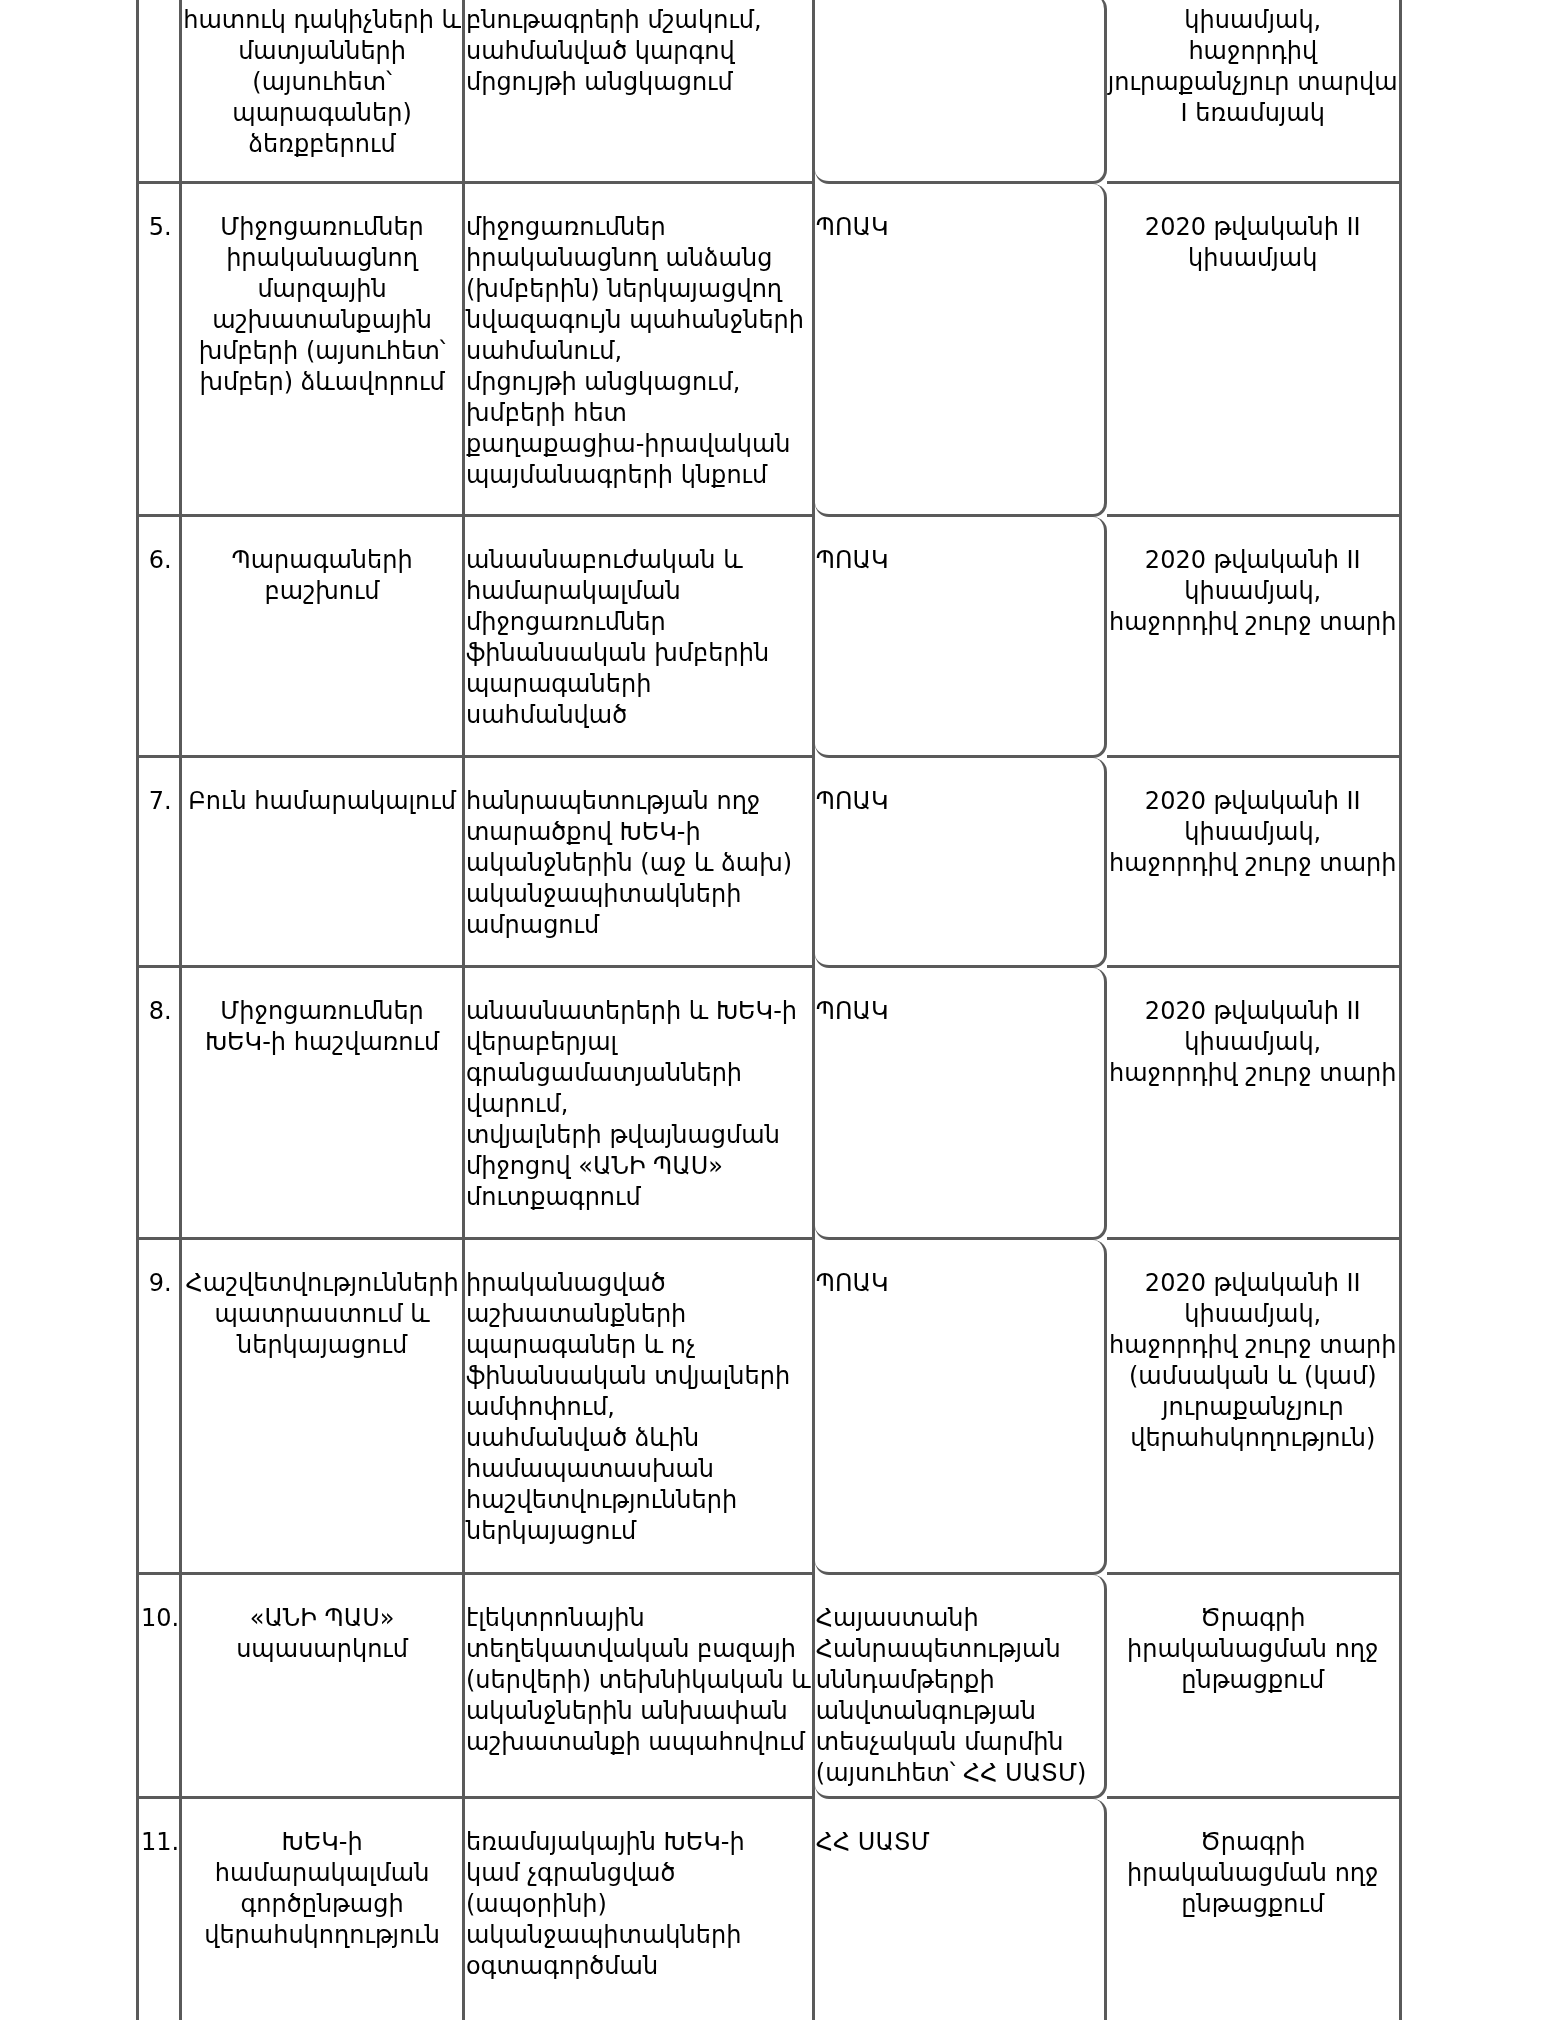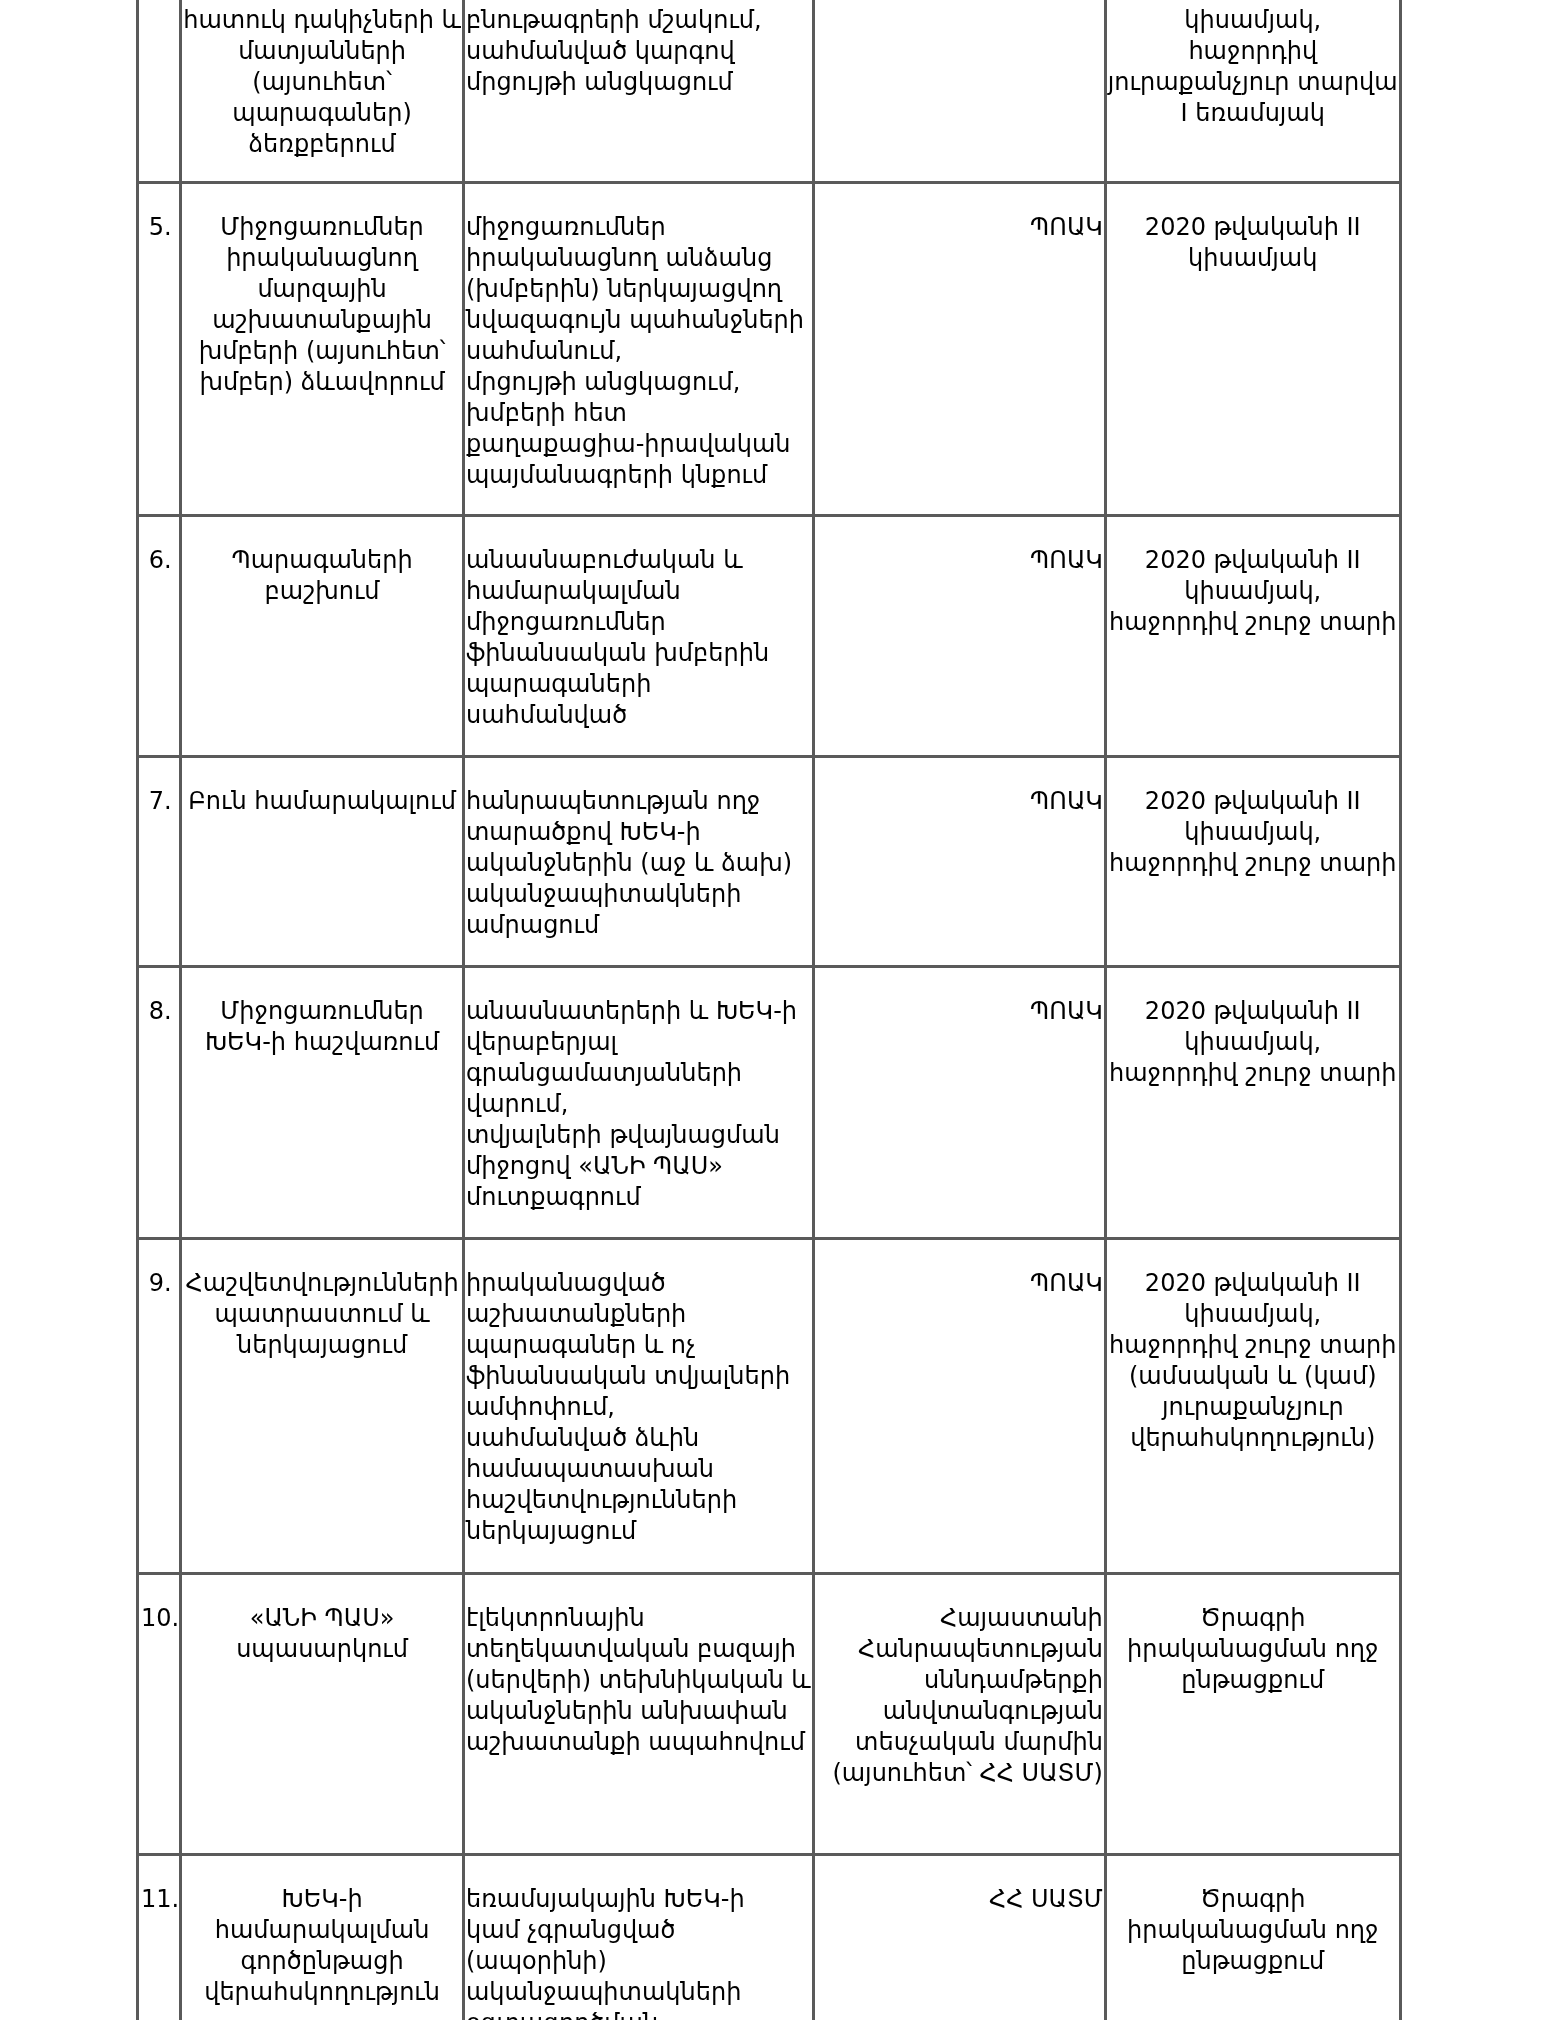--- a/index.html
+++ b/index.html
@@ -34,21 +34,21 @@
       padding: 28px 1px 0 1px;
       word-wrap: break-word;
       overflow: hidden;
     }
     .doc-table tr.first td {
       padding-top: 10px;
     }
     .c-num { width: 38px; text-align: center; padding-left: 2px !important; padding-right: 0 !important; }
     .c-name { width: 277px; text-align: center; }
     .c-desc { width: 334px; text-align: left; }
-    .c-resp { width: 287px; text-align: right; }
+    .c-resp { width: 287px; text-align: left; border-radius: 14px; }
     .c-date { width: 284px; text-align: center; }
     .line { display: block; white-space: nowrap; }
   </style>
 </head>
 <body>
 
 <table class="doc-table">
   <tbody id="table-body">
     <tr class="first" style="height:189px">
       <td class="c-num"><span></span></td>
@@ -192,21 +192,21 @@
         </td>
       <td class="c-date">
           <span class="line">2020 թվականի II</span>
           <span class="line">կիսամյակ,</span>
           <span class="line">հաջորդիվ շուրջ տարի</span>
           <span class="line">(ամսական և (կամ)</span>
           <span class="line">յուրաքանչյուր</span>
           <span class="line">վերահսկողություն)</span>
         </td>
     </tr>
-    <tr style="height:281px">
+    <tr style="height:224px">
       <td class="c-num"><span>10.</span></td>
       <td class="c-name">
           <span class="line">«ԱՆԻ ՊԱՍ»</span>
           <span class="line">սպասարկում</span>
         </td>
       <td class="c-desc">
           <span class="line">էլեկտրոնային</span>
           <span class="line">տեղեկատվական բազայի</span>
           <span class="line">(սերվերի) տեխնիկական և</span>
           <span class="line">ականջներին անխափան</span>

